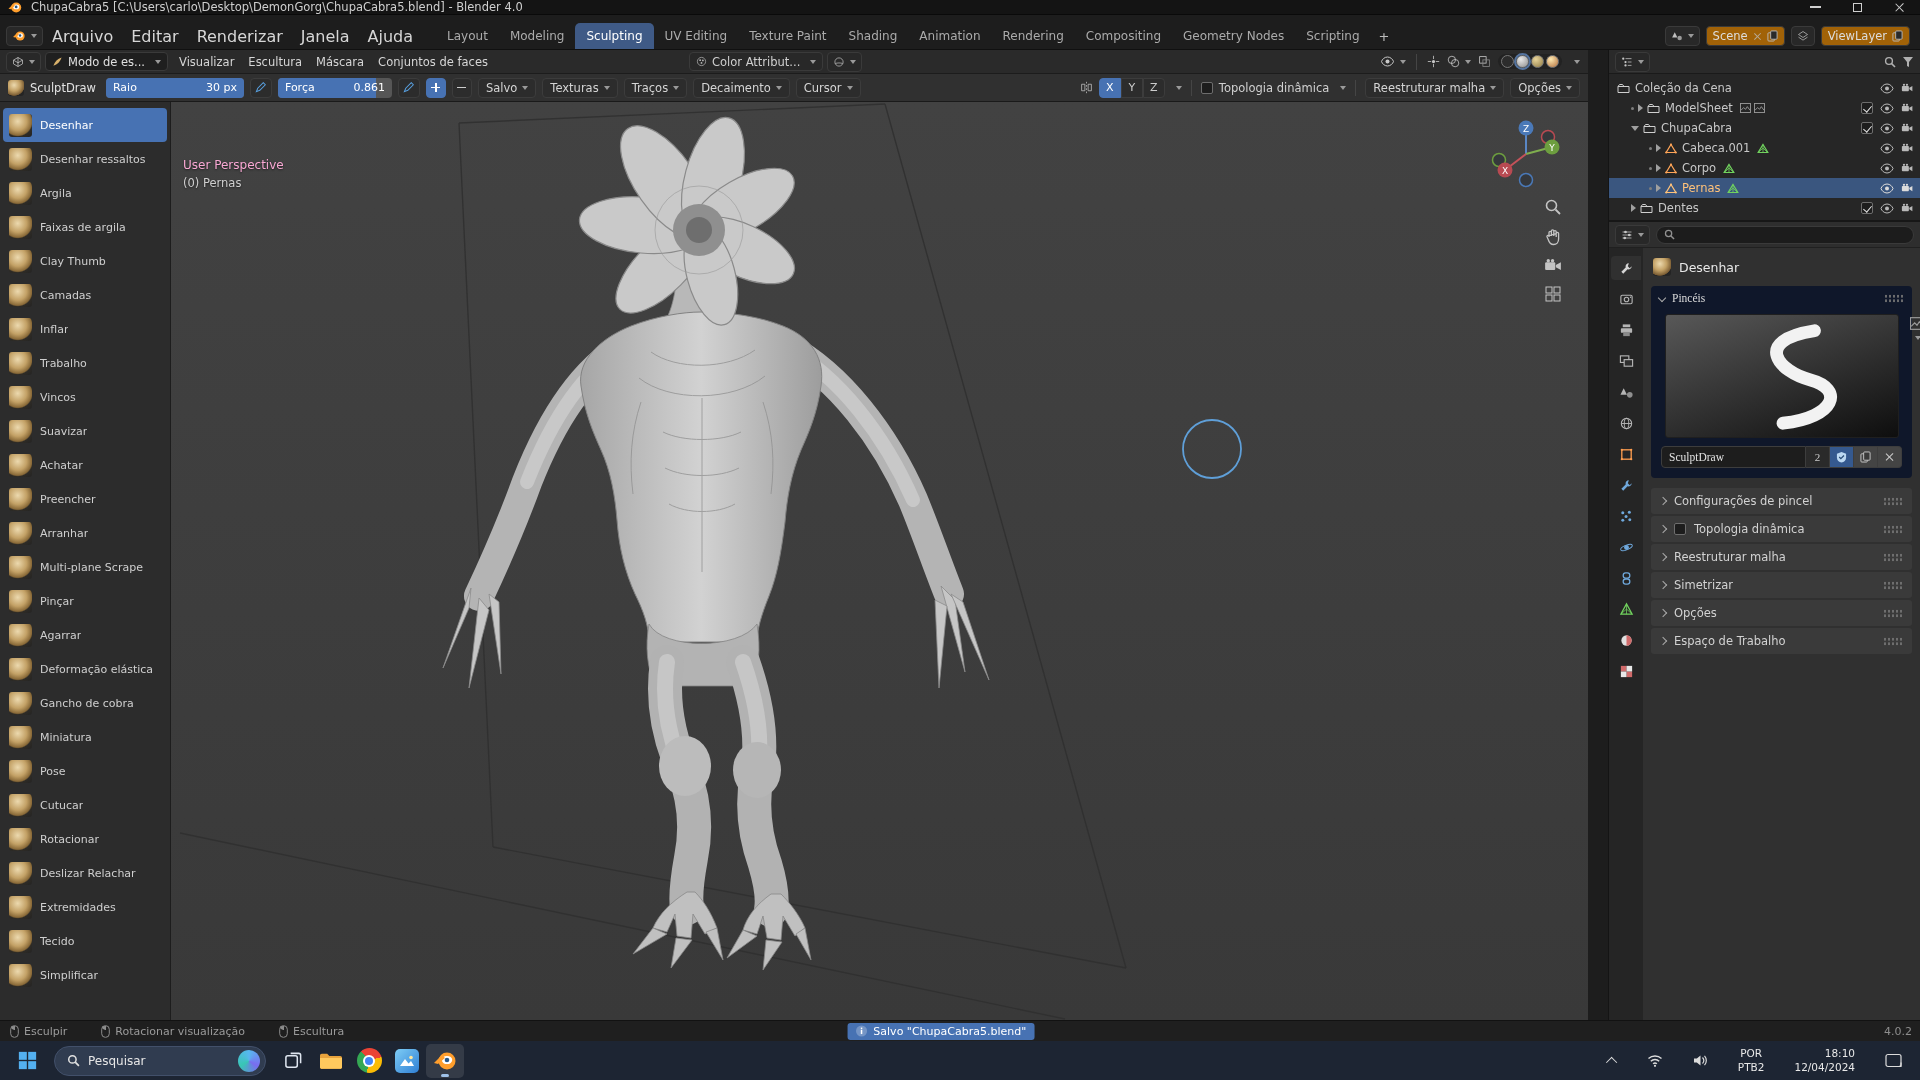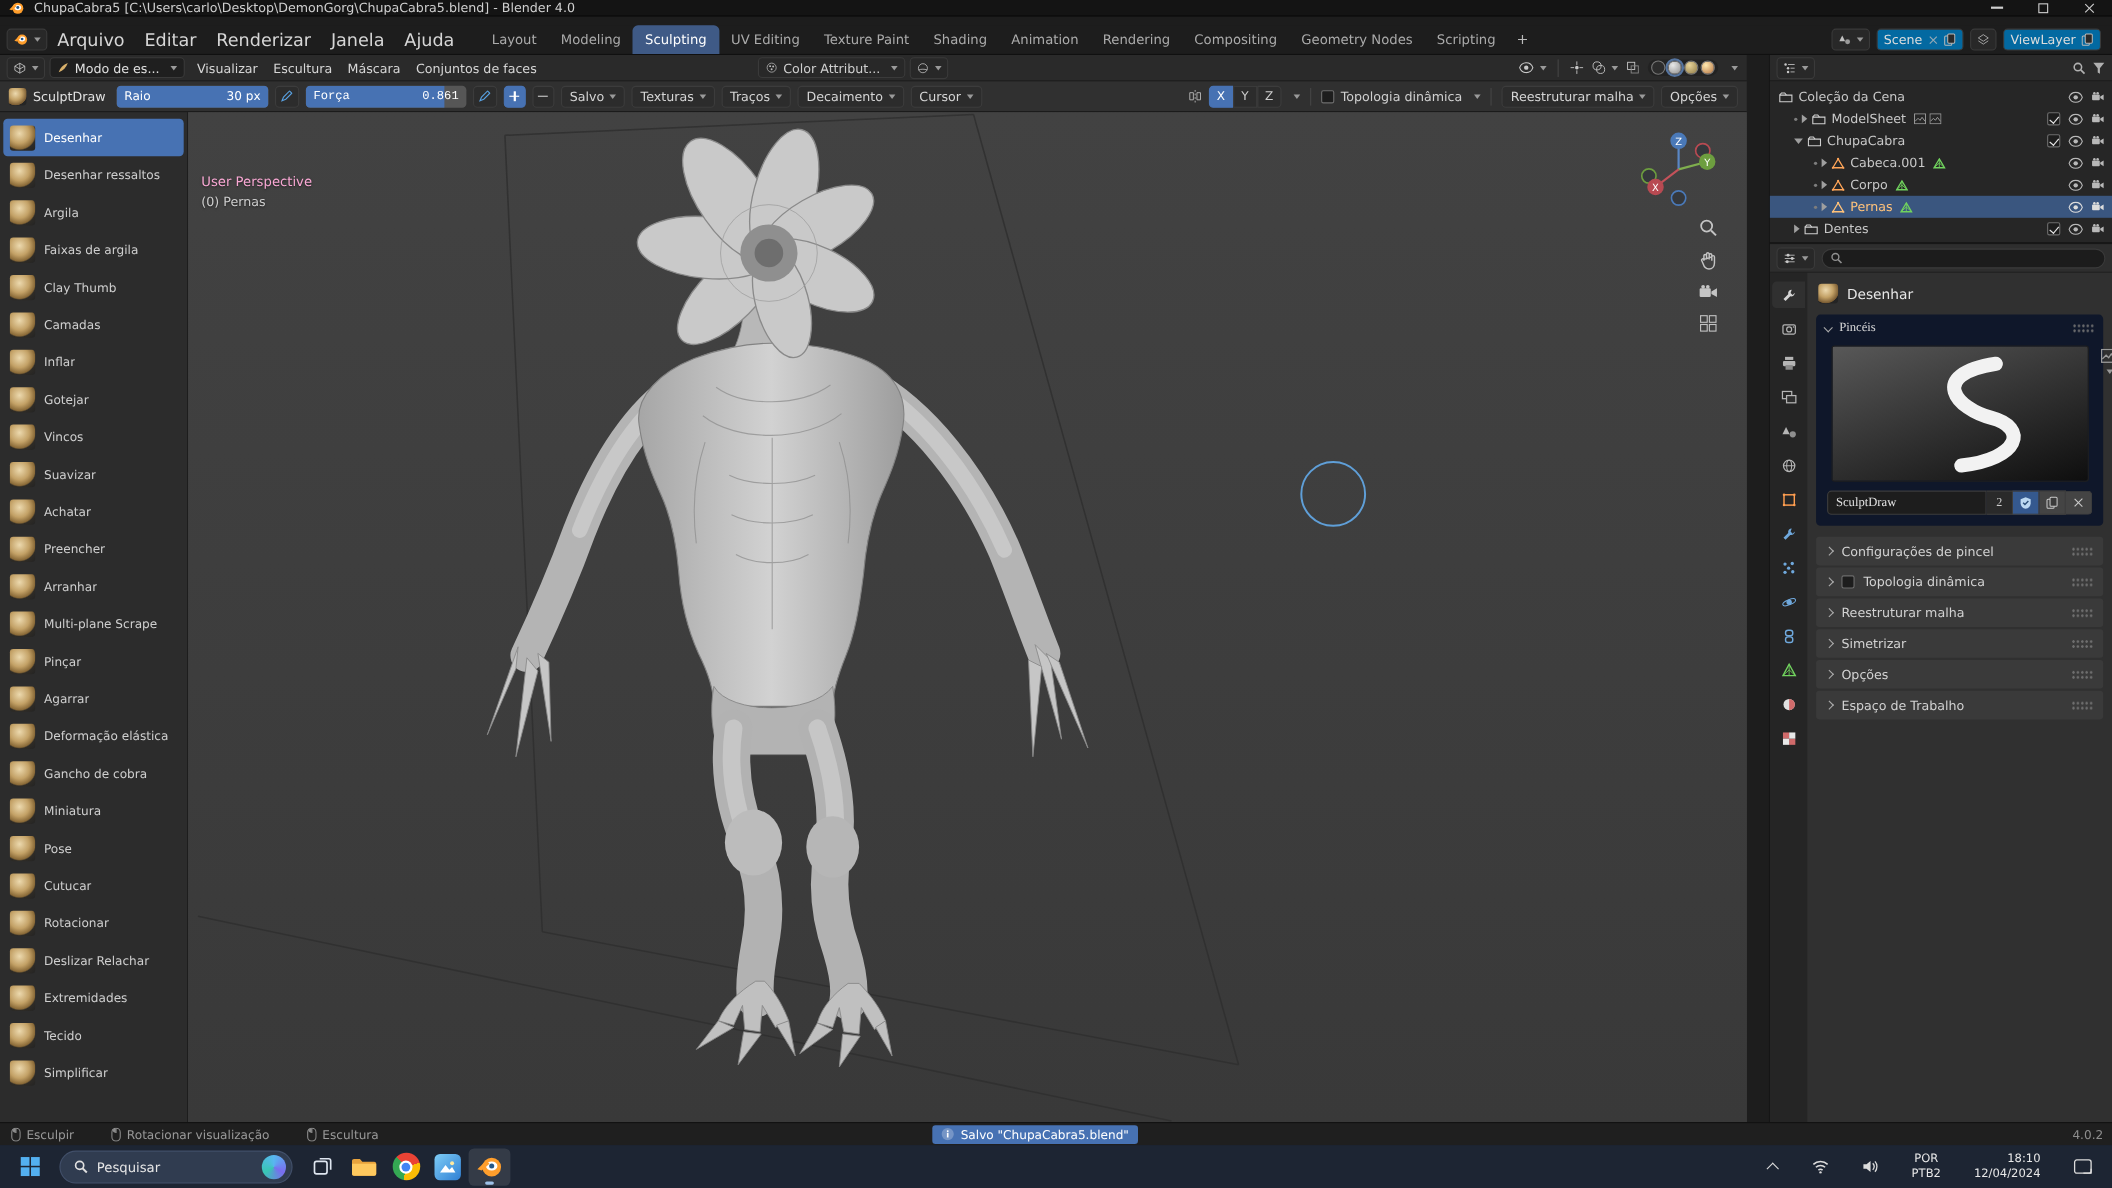--- a/index.html
+++ b/index.html
@@ -23,21 +23,21 @@
   .wb-x::before,.wb-x::after{content:"";position:absolute;left:5px;top:0;width:1.4px;height:11px;background:#cfcfcf;}
   .wb-x::before{transform:rotate(45deg);} .wb-x::after{transform:rotate(-45deg);}
   
   .menubar{position:absolute;left:0;top:23px;right:0;height:27px;background:#1d1d1d;display:flex;align-items:center;border-bottom:1px solid #101010;padding:0 6px;}
   .menu-item{padding:4px 9px;color:#d6d6d6;font-size:16px;border-radius:3px;white-space:nowrap;}
   .ws-tabs{display:flex;align-items:flex-end;height:100%;margin-left:14px;}
   .ws-tab{padding:5px 11px 5px 11px;font-size:12px;color:#ababab;border-radius:5px 5px 0 0;white-space:nowrap;height:100%;display:flex;align-items:center;}
   .ws-tab.active{background:#3f5a86;color:#ffffff;}
   .ws-add{padding:3px 8px;color:#bbb;font-size:13px;}
   .topbar-right{margin-left:auto;display:flex;align-items:center;gap:6px;padding-right:4px;}
-  .sel{display:flex;align-items:center;gap:5px;background:#0369a1;border:1px solid #3a3a3a;border-radius:4px;padding:2px 6px;height:20px;font-size:11.5px;color:#ddd;white-space:nowrap;}
+  .sel{display:flex;align-items:center;gap:5px;background:#a16207;border:1px solid #3a3a3a;border-radius:4px;padding:2px 6px;height:20px;font-size:11.5px;color:#ddd;white-space:nowrap;}
   .mini-x{position:relative;width:9px;height:9px;opacity:.8;}
   .mini-x::before,.mini-x::after{content:"";position:absolute;left:4px;top:0;width:1.2px;height:9px;background:#bbb;}
   .mini-x::before{transform:rotate(45deg);} .mini-x::after{transform:rotate(-45deg);}
   .icbtn{display:flex;align-items:center;background:#282828;border:1px solid #3a3a3a;border-radius:4px;height:20px;padding:0 5px;}
   
   .main{position:absolute;left:0;top:50px;right:0;bottom:60px;display:flex;gap:20px;}
   .left-col{width:1588px;display:flex;flex-direction:column;flex:none;}
   .right-col{flex:1;display:flex;flex-direction:column;background:#262626;border-left:1px solid #141414;}
   
   .vp-header{height:24px;background:#2a2a2a;display:flex;align-items:center;padding:0 6px;gap:4px;border-bottom:1px solid #1c1c1c;}
@@ -53,21 +53,21 @@
   .ball.mat{background:radial-gradient(circle at 35% 30%,#e8d49a,#8f7a45);}
   .ball.rend{background:radial-gradient(circle at 35% 30%,#ffe9b0,#b2703f);}
   .ball.wire{background:#2c2c2c;position:relative;}
   
   .tool-header{height:28px;background:#303030;display:flex;align-items:center;padding:0 8px;gap:6px;border-bottom:1px solid #1a1a1a;}
   .brush-chip{display:flex;align-items:center;gap:6px;font-size:11.5px;color:#e2e2e2;white-space:nowrap;margin-right:4px;}
   .chip-ico{width:16px;height:16px;border-radius:3px;background:radial-gradient(circle at 38% 32%,#ecd9ae,#c3a166 40%,#7a5c33 70%,#242424 74%);}
   .slider{position:relative;height:20px;border-radius:4px;background:#565656;overflow:hidden;display:flex;align-items:center;justify-content:space-between;padding:0 7px;font-size:11px;color:#fff;}
   .slider .fill{position:absolute;left:0;top:0;bottom:0;background:#4772b3;}
   .slider span{position:relative;z-index:1;white-space:nowrap;}
-  .sl-radius{width:138px;} .sl-strength{width:146px;font-family:Liberation Mono, monospace;}
+  .sl-radius{width:138px;} .sl-strength{width:114px;}
   .pen-btn{width:22px;height:20px;background:#2c2c2c;border:1px solid #3c3c3c;border-radius:4px;display:flex;align-items:center;justify-content:center;}
   .pm-btn{width:20px;height:20px;border-radius:4px;display:flex;align-items:center;justify-content:center;border:1px solid #3c3c3c;background:#2c2c2c;position:relative;}
   .pm-btn.plus{background:#4772b3;border-color:#4772b3;}
   .pm-btn.plus::before,.pm-btn.plus::after{content:"";position:absolute;background:#fff;}
   .pm-btn.plus::before{width:9px;height:1.6px;} .pm-btn.plus::after{width:1.6px;height:9px;}
   .pm-btn.minus::before{content:"";width:9px;height:1.6px;background:#ccc;}
   .hdr-dd{display:flex;align-items:center;background:#2c2c2c;border:1px solid #3c3c3c;border-radius:4px;height:20px;padding:0 7px;font-size:11.5px;color:#d5d5d5;white-space:nowrap;}
   .th-right{margin-left:auto;display:flex;align-items:center;gap:6px;}
   .xyz{display:flex;}
   .xyz .ax{width:22px;height:20px;background:#2c2c2c;border:1px solid #3c3c3c;display:flex;align-items:center;justify-content:center;font-size:11px;color:#ccc;}
@@ -431,21 +431,21 @@
             <div class="tool-item">
             <span class="tool-ico"></span>
             <span class="tool-label">Camadas</span>
           </div>
             <div class="tool-item">
             <span class="tool-ico"></span>
             <span class="tool-label">Inflar</span>
           </div>
             <div class="tool-item">
             <span class="tool-ico"></span>
-            <span class="tool-label">Gotejar</span>
+            <span class="tool-label">Trabalho</span>
           </div>
             <div class="tool-item">
             <span class="tool-ico"></span>
             <span class="tool-label">Vincos</span>
           </div>
             <div class="tool-item">
             <span class="tool-ico"></span>
             <span class="tool-label">Suavizar</span>
           </div>
             <div class="tool-item">

